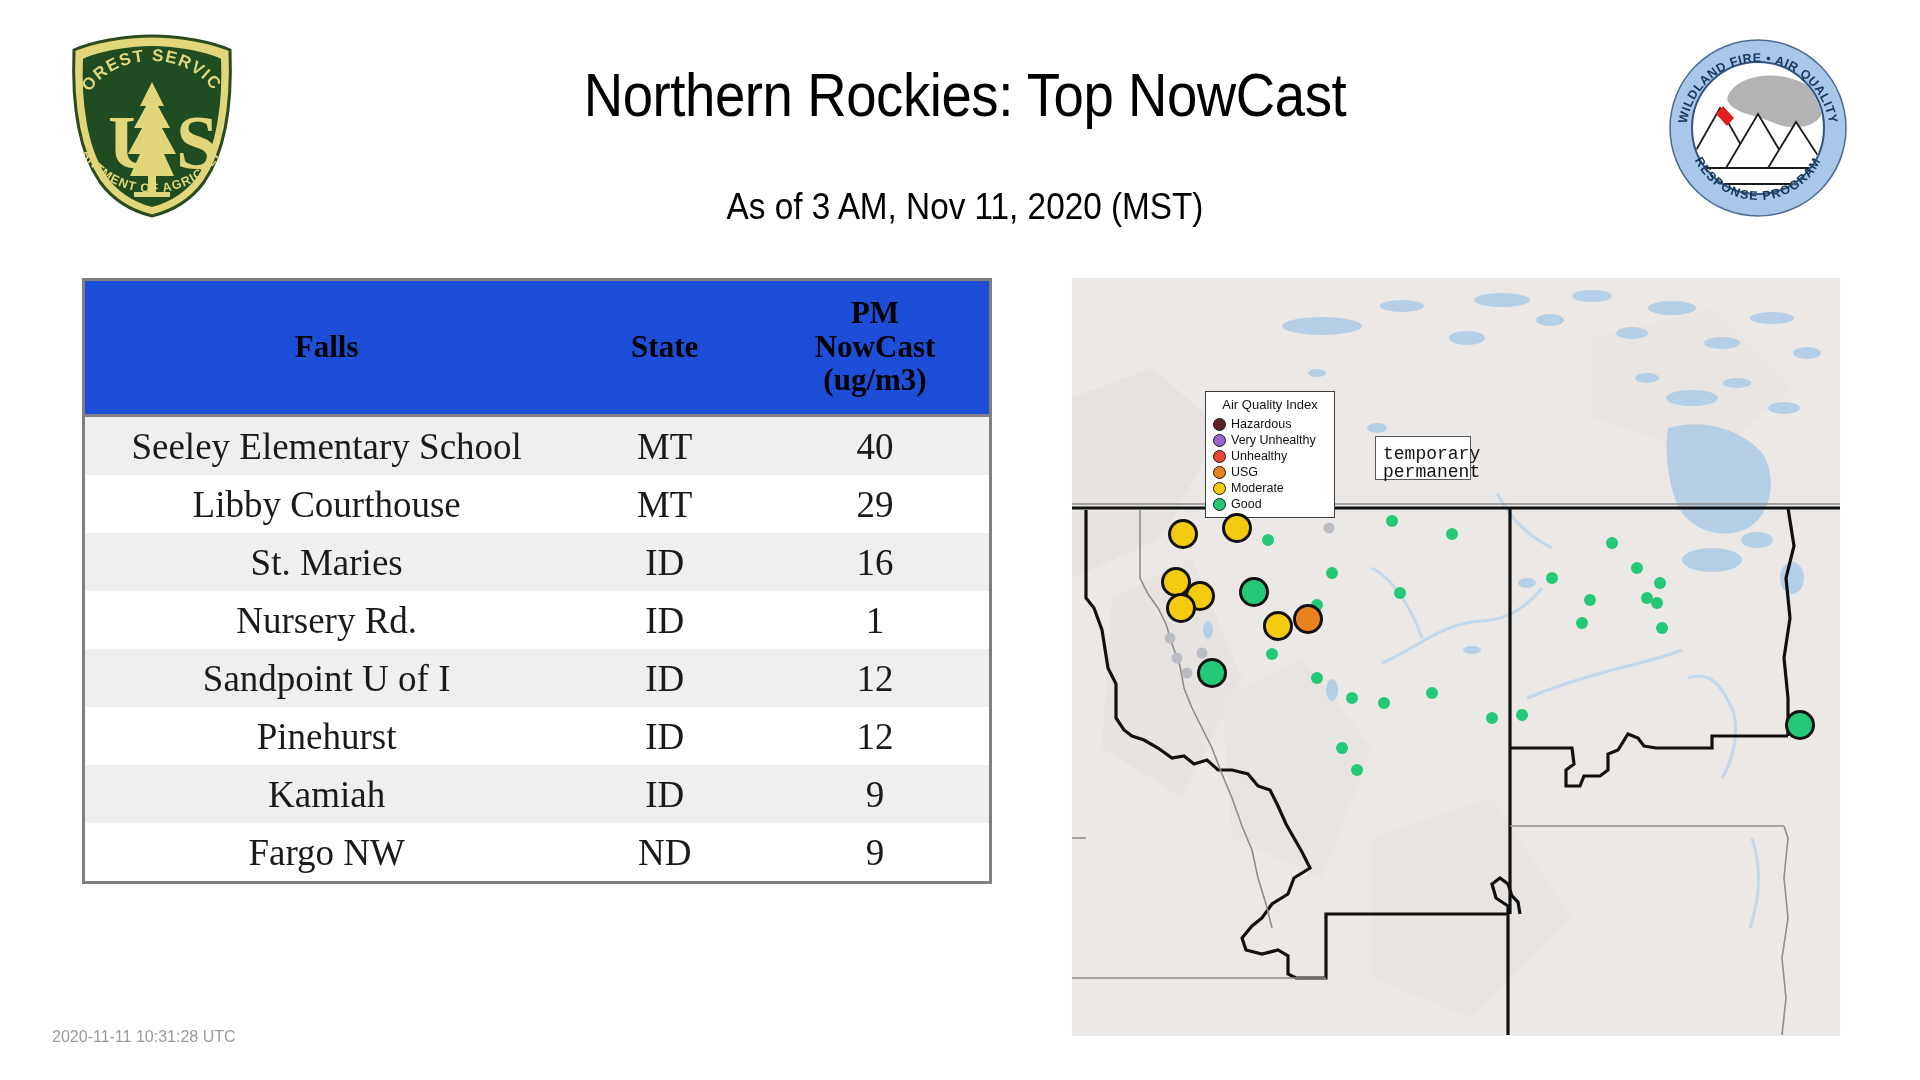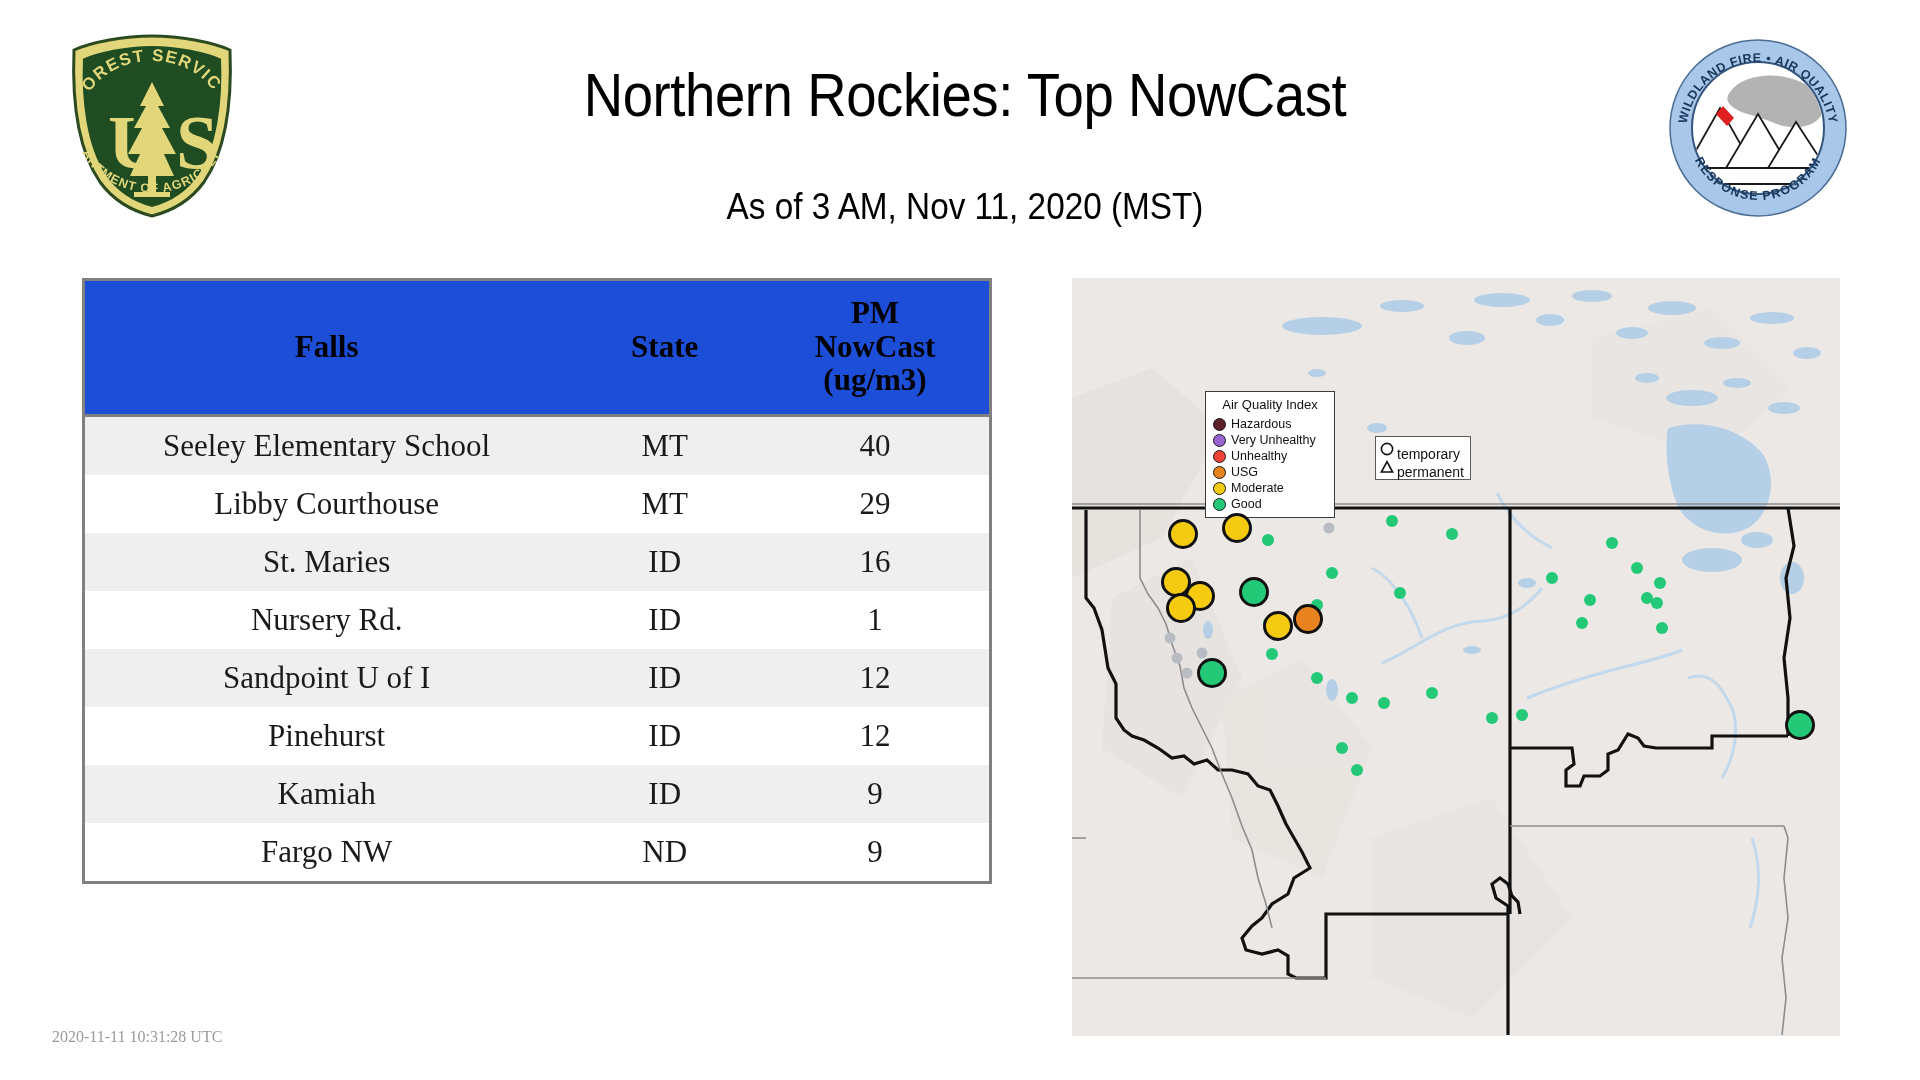--- a/index.html
+++ b/index.html
@@ -54,34 +54,34 @@
     height: 115px;
     vertical-align: middle;
     border-bottom: 3px solid #808080;
     line-height: 1.08;
   }
   table.nowcast th.col-site  { width: 54%; }
   table.nowcast th.col-state { width: 21%; }
   table.nowcast th.col-pm    { width: 25%; }
   table.nowcast td {
     font-family: "Liberation Serif", serif;
-    font-size: 31px;
+    font-size: 37px;
     color: #1a1a1a;
     text-align: center;
     height: 58px;
     padding: 0 4px;
     vertical-align: middle;
     border: none;
   }
   table.nowcast tbody tr:nth-child(odd)  { background: #efefef; }
   table.nowcast tbody tr:nth-child(even) { background: #ffffff; }
 
   .footer-stamp {
     position: absolute; left: 52px; top: 1028px;
-    font-family: Liberation Serif, serif;
+    font-family: Liberation Sans, sans-serif;
     font-size: 16px; color: #9a9a9a;
   }
 
   
   .map-panel {
     position: absolute; left: 1072px; top: 278px;
     width: 768px; height: 758px;
     background: #ece8e5;
     overflow: hidden;
   }
@@ -111,22 +111,22 @@
 
   .legend-site {
     position: absolute; left: 303px; top: 158px;
     width: 96px; height: 44px;
     background: #ffffff; border: 1.5px solid #5a5a5a;
     box-sizing: border-box;
     padding: 3px 4px;
   }
   .legend-site-row { display: flex; align-items: center; height: 18px; }
   .legend-site-label {
-    font-family: Liberation Sans, sans-serif;
-    font-size: 14px; color: #111; margin-left: 3px; white-space: nowrap; margin-top: 9px;
+    font-family: Liberation Mono, monospace;
+    font-size: 18px; color: #111; margin-left: 3px; white-space: nowrap; margin-top: 9px;
   }
 
   .marker { position: absolute; transform: translate(-50%, -50%); }
   .marker.big {
     width: 30px; height: 30px; border-radius: 50%;
     border: 3px solid #111; box-sizing: border-box;
   }
   .marker.small {
     width: 12px; height: 12px; border-radius: 50%;
   }

